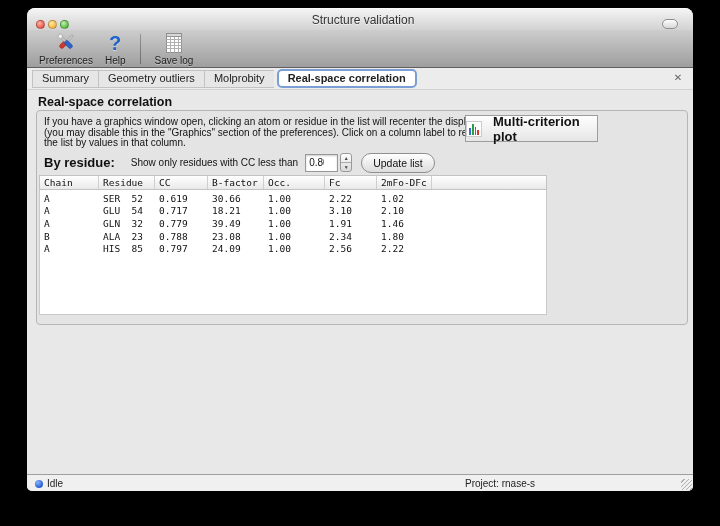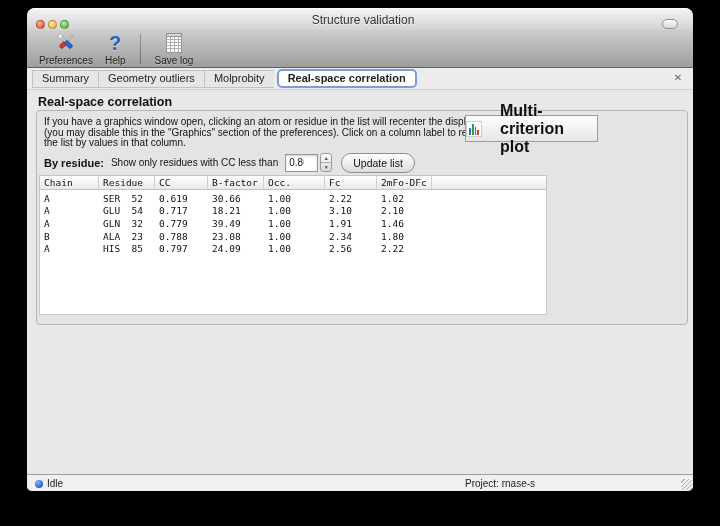--- a/index.html
+++ b/index.html
@@ -53,32 +53,32 @@
   .panel-heading{position:absolute;left:11px;top:5px;font-size:12.5px;font-weight:bold;color:#111;}
   .groupbox{position:absolute;left:9px;top:20px;width:652px;height:215px;
     background:#e4e4e4;border:1px solid #b5b5b5;border-radius:4px;}
 
   .desc{position:absolute;left:7px;top:6px;width:426px;font-size:10px;
     line-height:10.7px;color:#111;}
   .desc div{white-space:nowrap;}
 
   .plot-btn{position:absolute;left:428px;top:4px;width:133px;height:27px;
     background:linear-gradient(#fefefe,#e6e6e6);border:1px solid #9d9d9d;
-    display:flex;align-items:center;justify-content:center;gap:18px;
-    font-size:16px;font-weight:bold;color:#111;cursor:default;}
+    display:flex;align-items:center;justify-content:center;gap:11px;
+    font-size:13px;font-weight:bold;color:#111;cursor:default;}
   .plot-icon{width:16px;height:16px;background:#fff;border:1px solid #ccc;
     display:flex;align-items:flex-end;gap:1px;padding:1px 2px;}
   .plot-icon i{display:block;width:3px;}
   .pb1{height:7px;background:#3a6fd8;}
   .pb2{height:11px;background:#2f9e3f;}
   .pb3{height:8px;background:#3a6fd8;}
   .pb4{height:5px;background:#d03b2f;}
 
   .controls{position:absolute;left:7px;top:41px;height:21px;display:flex;align-items:center;}
-  .byres-label{font-size:11px;font-weight:bold;color:#111;margin-right:7px;}
+  .byres-label{font-size:13px;font-weight:bold;color:#111;margin-right:16px;}
   .filter-text{font-size:10px;color:#111;margin-right:7px;}
   .cc-input{width:33px;height:18px;border:1px solid #989898;background:#fff;
     font-size:10px;font-family:"Liberation Sans",sans-serif;padding:0 13px 0 3px;color:#111;
     box-shadow:inset 0 1px 2px rgba(0,0,0,.2);}
   .spinner{width:12px;height:19px;margin-left:2px;border:1px solid #9a9a9a;border-radius:3px;
     background:linear-gradient(#fdfdfd,#d9d9d9);display:flex;flex-direction:column;}
   .spin-half{flex:1;display:flex;align-items:center;justify-content:center;
     font-size:5px;color:#444;line-height:5px;}
   .spin-up{border-bottom:1px solid #aaa;}
   .update-btn{margin-left:9px;height:20px;padding:0 11px;border:1px solid #8f8f8f;

